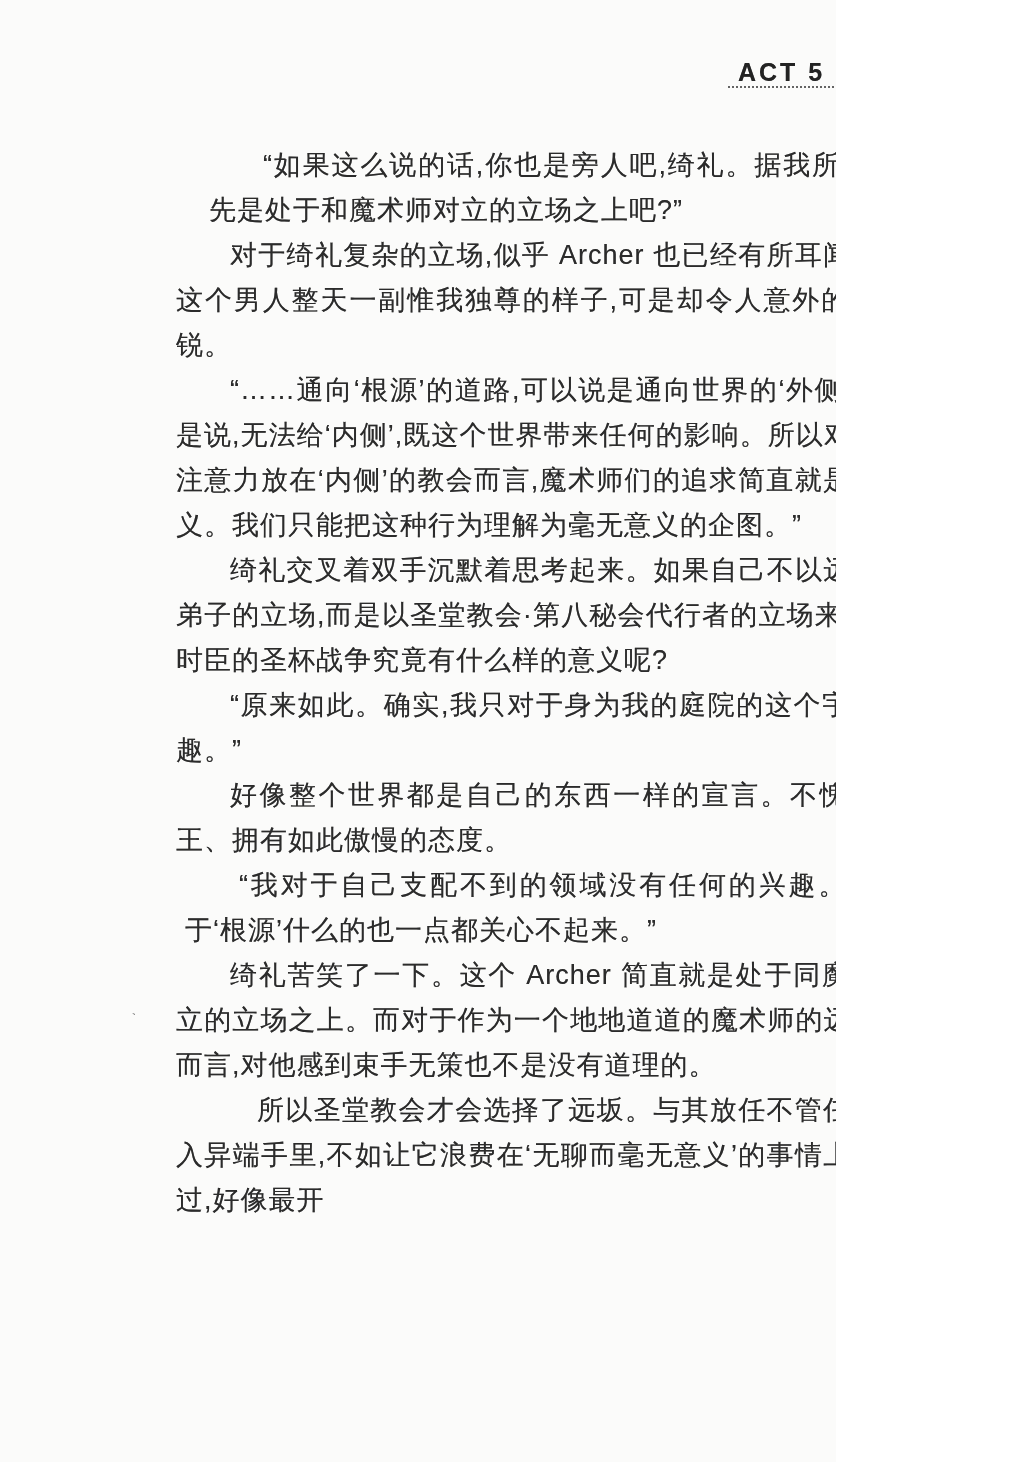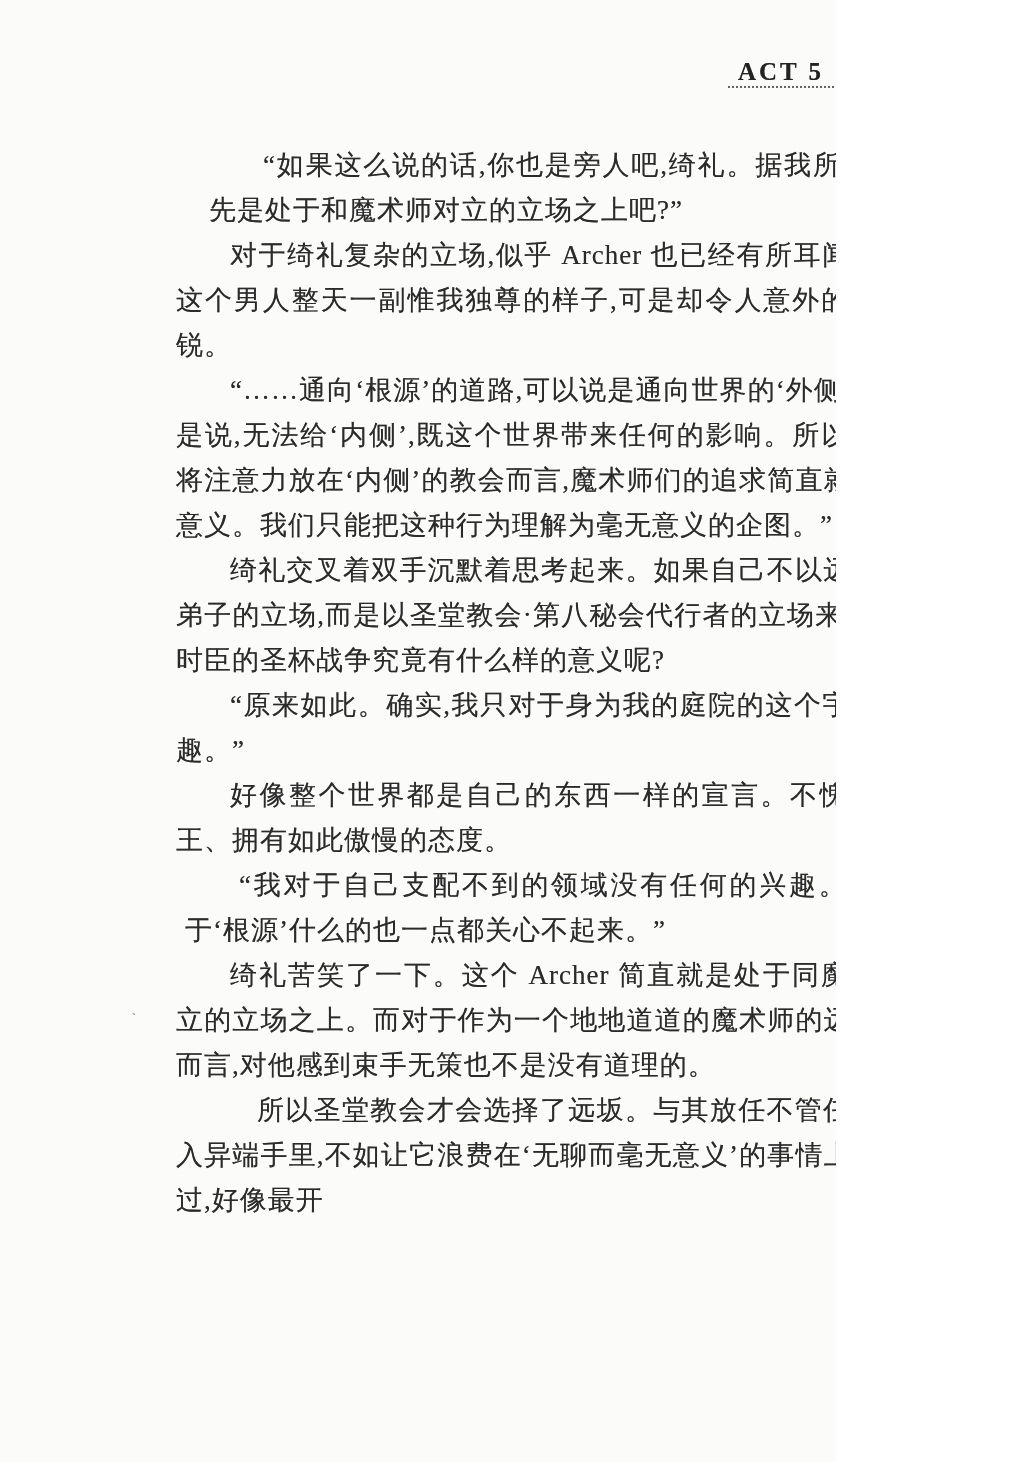--- a/index.html
+++ b/index.html
@@ -10,21 +10,21 @@
     --logo_faint: #9a9a9a;
   }
   * { margin: 0; padding: 0; box-sizing: border-box; }
   html, body { background: #ffffff; }
   .page {
     position: relative;
     width: 836px;
     height: 1462px;
     background: var(--paper);
     overflow: hidden;
-    font-family: Liberation Serif, serif;
+    font-family: Liberation Sans, sans-serif;
     color: var(--ink);
   }
   
   .act-label {
     position: absolute;
     left: 738px;
     top: 58px;
     font-size: 25px;
     font-weight: bold;
     letter-spacing: 3px;

